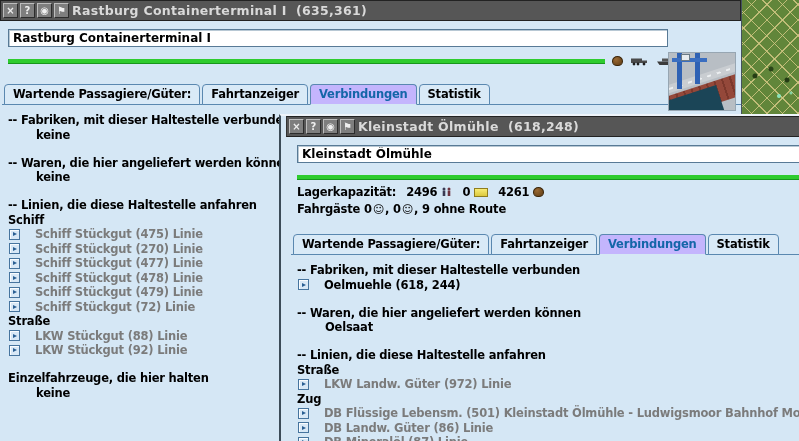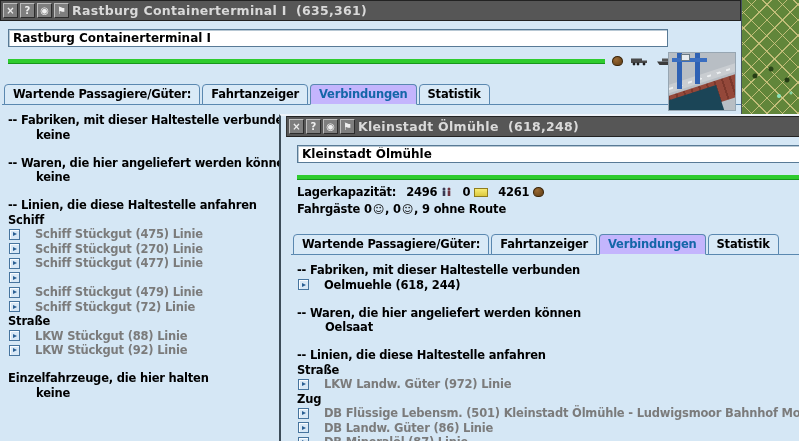--- a/index.html
+++ b/index.html
@@ -158,20 +158,21 @@
         <div class="row line">
           <span class="arrow-btn"></span>
           <span class="line-label muted">Schiff Stückgut (270) Linie</span>
         </div>
         <div class="row line">
           <span class="arrow-btn"></span>
           <span class="line-label muted">Schiff Stückgut (477) Linie</span>
         </div>
         <div class="row line">
           <span class="arrow-btn"></span>
+          <span class="line-label muted">Schiff Stückgut (478) Linie</span>
         </div>
         <div class="row line">
           <span class="arrow-btn"></span>
           <span class="line-label muted">Schiff Stückgut (479) Linie</span>
         </div>
         <div class="row line">
           <span class="arrow-btn"></span>
           <span class="line-label muted">Schiff Stückgut (72) Linie</span>
         </div>
         <div class="row subheader">Straße</div>

